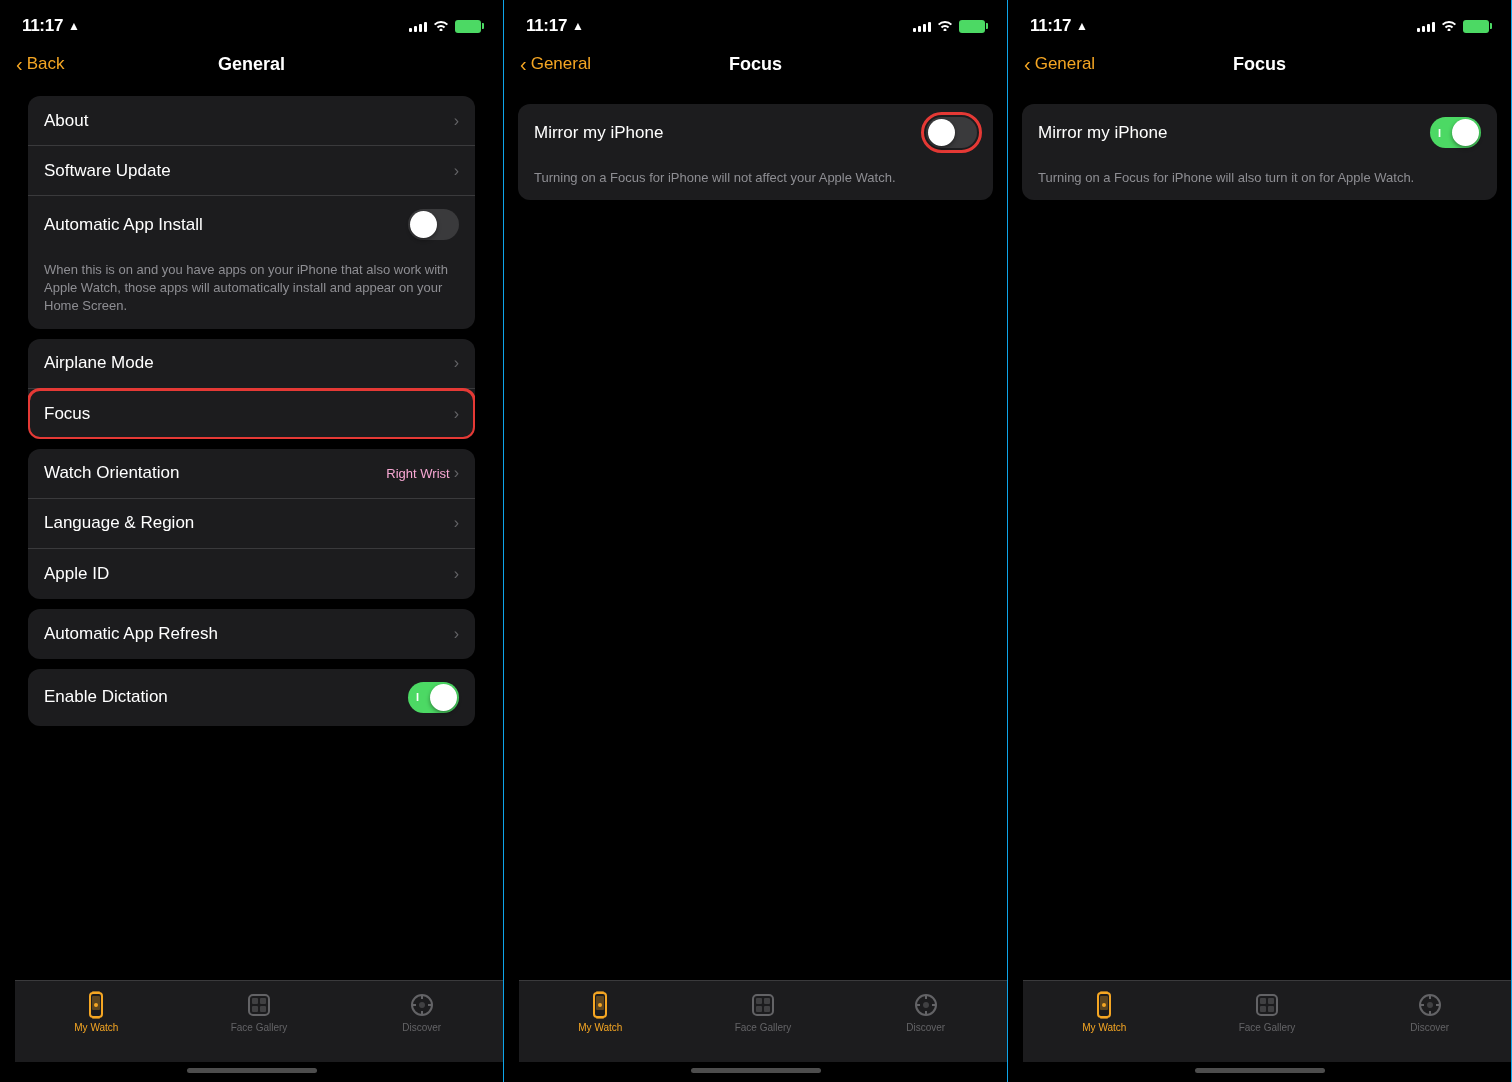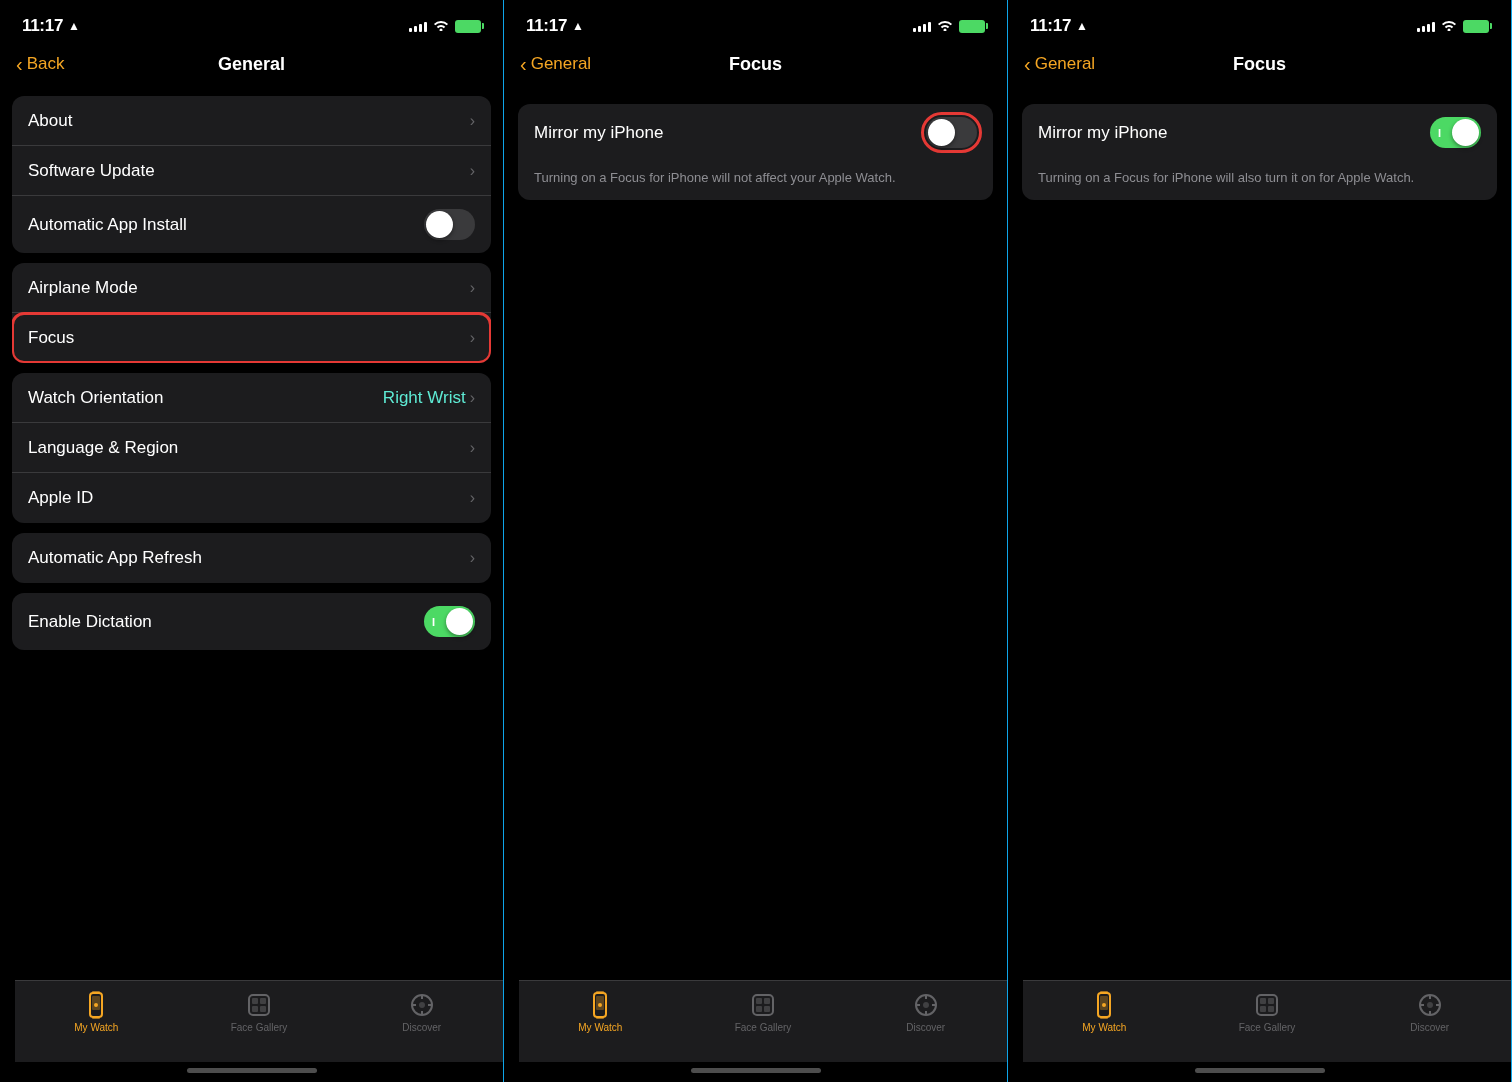--- a/index.html
+++ b/index.html
@@ -109,21 +109,21 @@
       color: #fff;
       font-size: 18px;
       font-weight: 700;
       text-align: center;
     }
 
     
     .scroll-content {
       flex: 1;
       overflow: hidden;
-      padding: 8px 12px 0;
+      padding: 8px 28px 0;
     }
 
     
     .settings-group {
       background: #1c1c1e;
       border-radius: 12px;
       overflow: hidden;
       margin-bottom: 10px;
     }
 
@@ -249,22 +249,22 @@
     }
 
     
     .focus-content {
       flex: 1;
       padding: 16px 14px 0;
     }
 
     
     .row-value {
-      color: #5eead4;
-      font-size: 17px;
+      color: #f9a8d4;
+      font-size: 13px;
     }
 
     
     .toggle-label-on {
       position: absolute;
       left: 8px;
       top: 50%;
       transform: translateY(-50%);
       color: #fff;
       font-size: 11px;
@@ -315,20 +315,21 @@
       <div class="settings-row">
         <span class="settings-row-label">Software Update</span>
         <span class="chevron">›</span>
       </div>
       <div class="settings-row" style="border-bottom:none">
         <span class="settings-row-label">Automatic App Install</span>
         <div class="toggle off">
           <div class="toggle-thumb"></div>
         </div>
       </div>
+      <div class="settings-description">When this is on and you have apps on your iPhone that also work with Apple Watch, those apps will automatically install and appear on your Home Screen.</div>
     </div>
 
     <div class="settings-group">
       <div class="settings-row">
         <span class="settings-row-label">Airplane Mode</span>
         <span class="chevron">›</span>
       </div>
       <div class="settings-row highlighted" style="border-bottom:none">
         <span class="settings-row-label">Focus</span>
         <span class="chevron">›</span>

